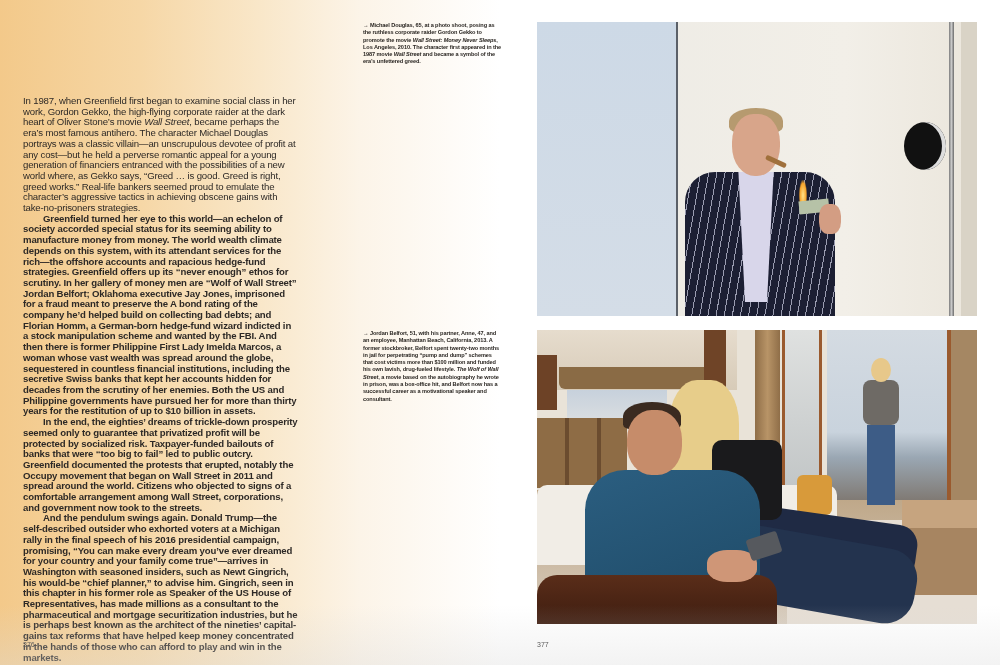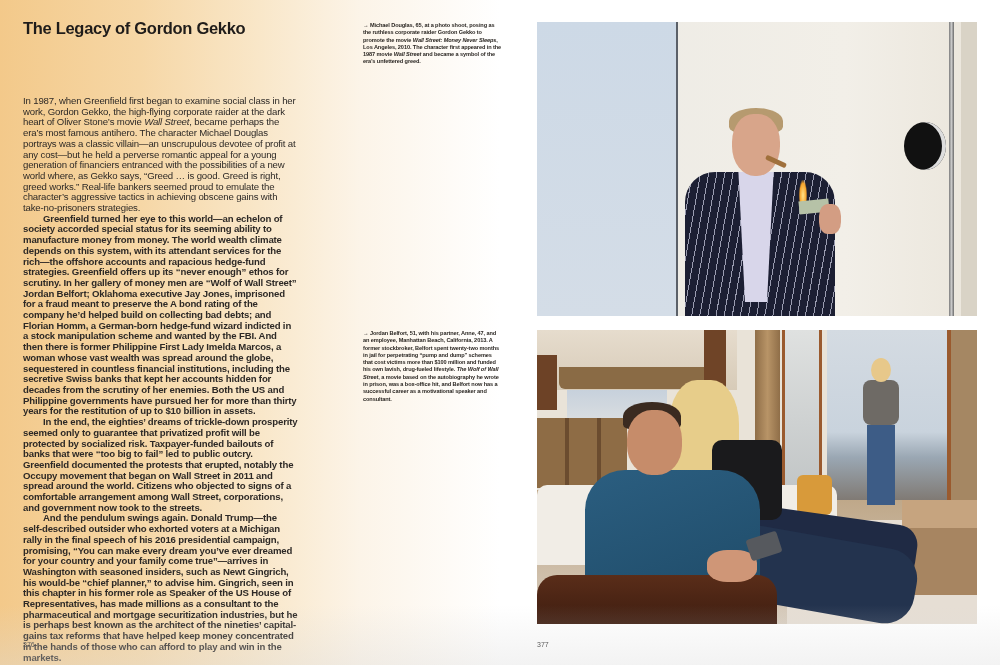--- a/index.html
+++ b/index.html
@@ -98,21 +98,20 @@
   .p2-man-hair { position: absolute; left: 86px; top: 72px; width: 58px; height: 28px; border-radius: 50% 50% 20% 20%; background: #3a2a20; }
   .p2-man-shirt { position: absolute; left: 48px; top: 140px; width: 175px; height: 145px; background: linear-gradient(160deg, #2b5e80, #1e4a67); border-radius: 40px 40px 10px 10px; }
   .p2-man-legs { position: absolute; left: 165px; top: 205px; width: 215px; height: 75px; background: #23334e; border-radius: 30px; transform: rotate(10deg); }
   .p2-phone { position: absolute; left: 211px; top: 205px; width: 32px; height: 22px; background: #56595e; border-radius: 3px; transform: rotate(-18deg); }
   .p2-hand { position: absolute; left: 170px; top: 220px; width: 50px; height: 32px; background: #cf9677; border-radius: 40%; }
 </style>
 </head>
 <body>
 
 <div class="page-left">
-  <h1 class="title">The Legacy of Gordon Gekko</h1>
   <div class="body-text">
     <p><span>In 1987, when Greenfield first began to examine social class in her work, Gordon Gekko, the high-flying corporate raider at the dark heart of Oliver Stone’s movie </span><em>Wall Street</em><span>, became perhaps the era’s most famous antihero. The character Michael Douglas portrays was a classic villain—an unscrupulous devotee of profit at any cost—but he held a perverse romantic appeal for a young generation of financiers entranced with the possibilities of a new world where, as Gekko says, “Greed … is good. Greed is right, greed works.” Real-life bankers seemed proud to emulate the character’s aggressive tactics in achieving obscene gains with take-no-prisoners strategies.</span></p>
     <p>Greenfield turned her eye to this world—an echelon of society accorded special status for its seeming ability to manufacture money from money. The world wealth climate depends on this system, with its attendant services for the rich—the offshore accounts and rapacious hedge-fund strategies. Greenfield offers up its “never enough” ethos for scrutiny. In her gallery of money men are “Wolf of Wall Street” Jordan Belfort; Oklahoma executive Jay Jones, imprisoned for a fraud meant to preserve the A bond rating of the company he’d helped build on collecting bad debts; and Florian Homm, a German-born hedge-fund wizard indicted in a stock manipulation scheme and wanted by the FBI. And then there is former Philippine First Lady Imelda Marcos, a woman whose vast wealth was spread around the globe, sequestered in countless financial institutions, including the secretive Swiss banks that kept her accounts hidden for decades from the scrutiny of her enemies. Both the US and Philippine governments have pursued her for more than thirty years for the restitution of up to $10 billion in assets.</p>
     <p>In the end, the eighties’ dreams of trickle-down prosperity seemed only to guarantee that privatized profit will be protected by socialized risk. Taxpayer-funded bailouts of banks that were “too big to fail” led to public outcry. Greenfield documented the protests that erupted, notably the Occupy movement that began on Wall Street in 2011 and spread around the world. Citizens who objected to signs of a comfortable arrangement among Wall Street, corporations, and government now took to the streets.</p>
     <p>And the pendulum swings again. Donald Trump—the self-described outsider who exhorted voters at a Michigan rally in the final speech of his 2016 presidential campaign, promising, “You can make every dream you’ve ever dreamed for your country and your family come true”—arrives in Washington with seasoned insiders, such as Newt Gingrich, his would-be “chief planner,” to advise him. Gingrich, seen in this chapter in his former role as Speaker of the US House of Representatives, has made millions as a consultant to the pharmaceutical and mortgage securitization industries, but he is perhaps best known as the architect of the nineties’ capital-gains tax reforms that have helped keep money concentrated in the hands of those who can afford to play and win in the markets.</p>
   </div>
   <div class="folio folio-left">376</div>
 </div>
 
 <div class="page-right">

